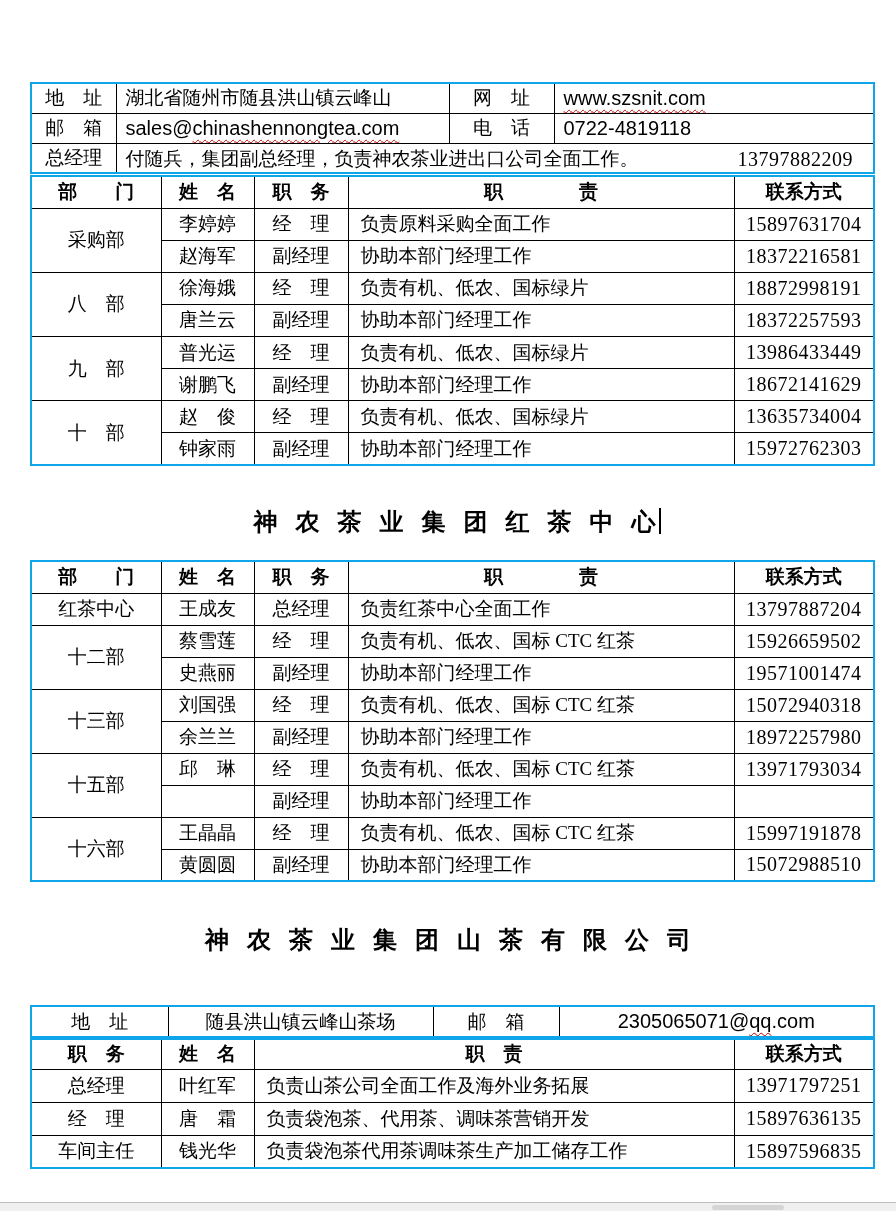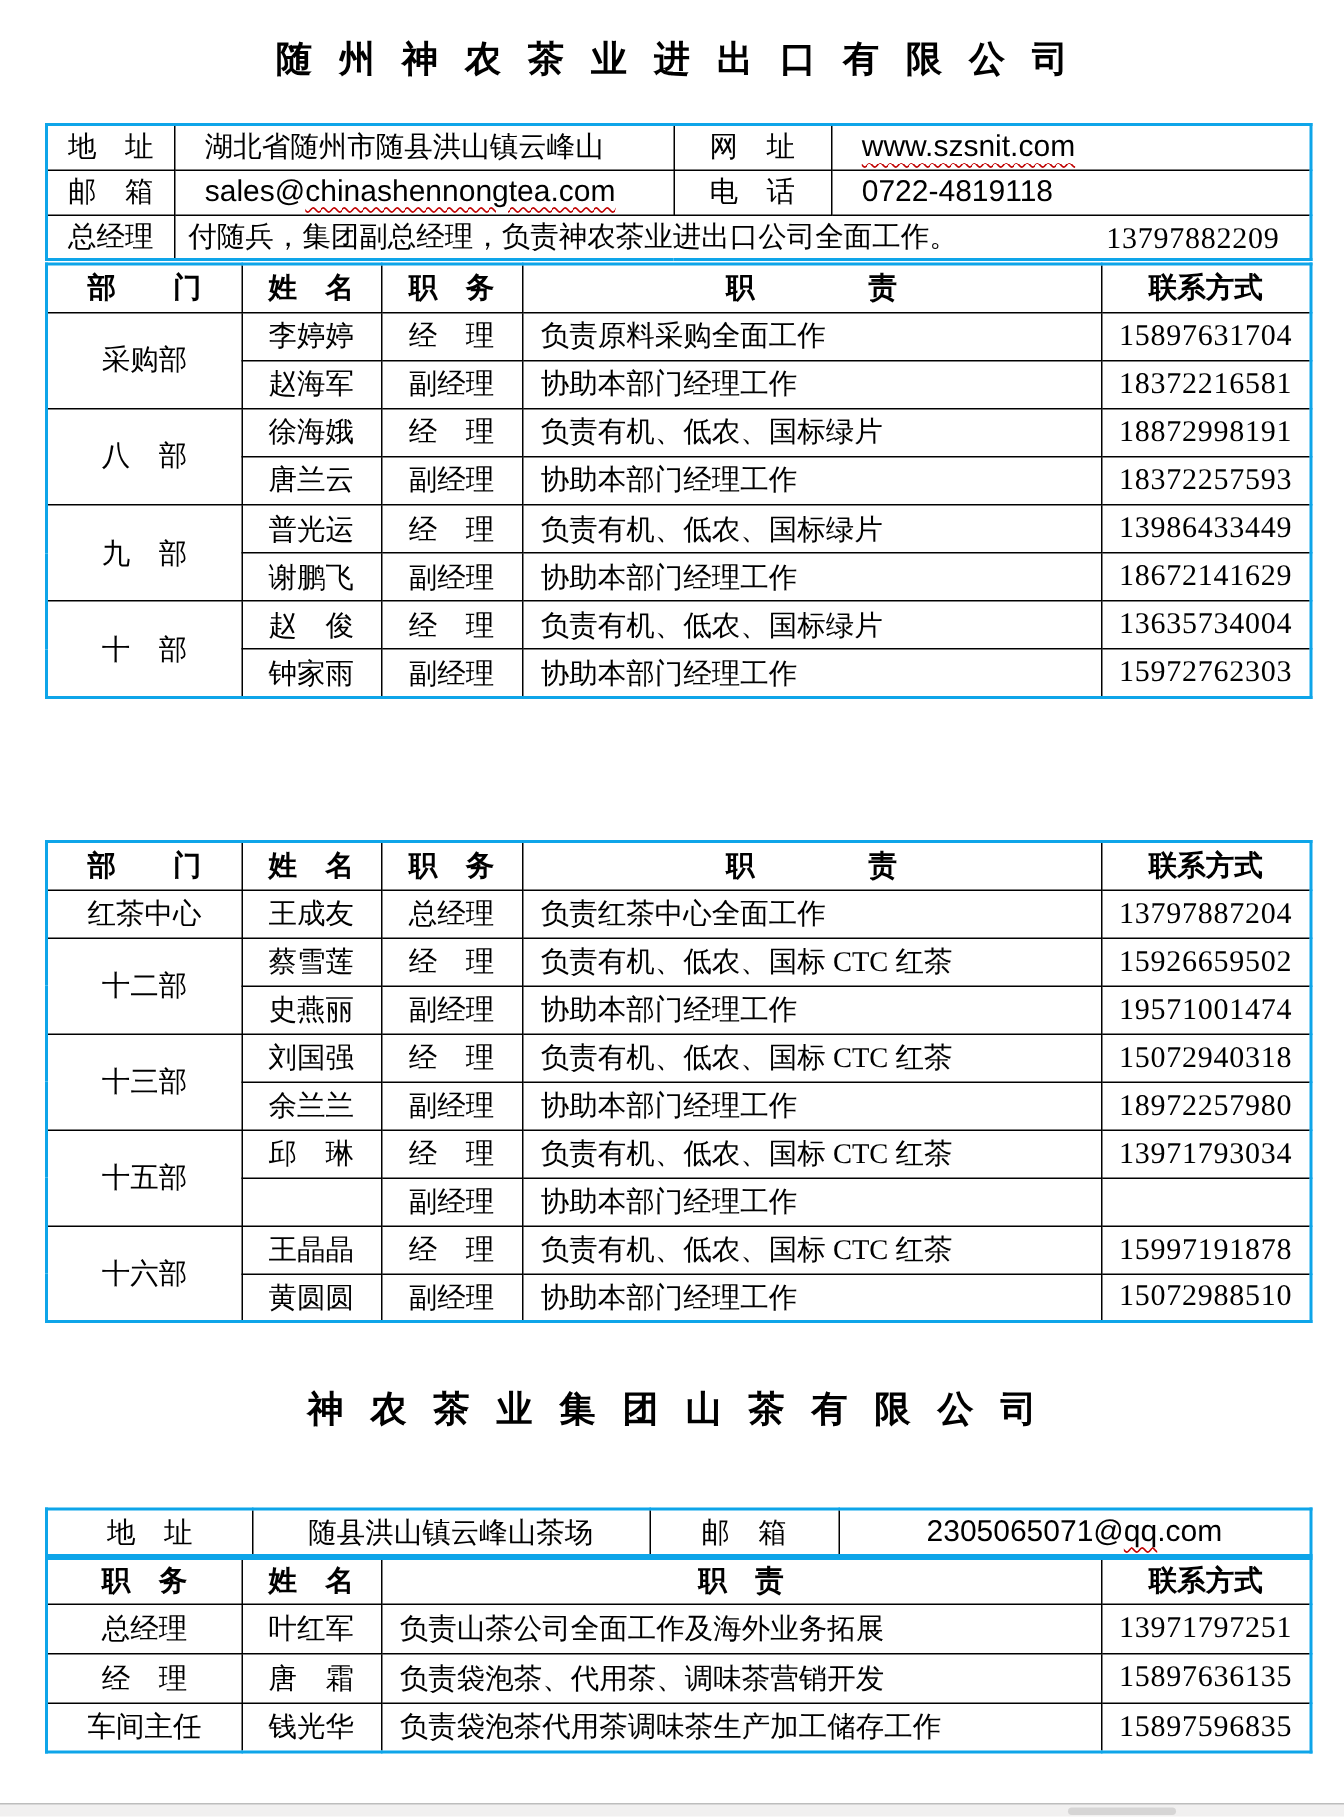--- a/index.html
+++ b/index.html
@@ -33,21 +33,21 @@
   #tableC { top:560px; height:318px; }
   #tableDinfo { top:1005px; height:33px; border-bottom-width:2px; }
   #tableD { top:1038px; height:130px; }
   #tableB thead tr, #tableC thead tr { height:32px; }
   #tableB tbody tr, #tableC tbody tr { height:32px; }
   #tableD thead tr { height:30px; }
   #tableD tbody tr { height:33px; }
 
   .hd { font-weight:bold; text-align:center;margin-top:39px; }
   .lbl { text-align:center; }
-  .val { text-align:left; padding-left:20px; }
+  .val { text-align:left; padding-left:9px; }
   .cc { text-align:center; }
   .c-duty { text-align:left; padding-left:12px; }
   .c-phone, .num {
     text-align:center; font-size:20px;
     font-family:"Liberation Serif","DejaVu Serif",serif;
     letter-spacing:0.5px;
   }
   .sans { font-family:"Liberation Sans","DejaVu Sans",sans-serif; font-size:20px; }
   .spell { text-decoration:underline; text-decoration-style:wavy;
     text-decoration-color:#c00000; text-decoration-thickness:1px;
@@ -60,21 +60,20 @@
   .hscrollbar { position:absolute; left:0; top:1202px; width:896px; height:9px;
     background:#f1f0f0; border-top:1px solid #bdbdbd; }
   .hthumb { position:absolute; left:712px; top:2px; width:72px; height:5px;
     background:#d6d5d5; border-radius:3px; }
 </style>
 </head>
 <body>
 
 <div class="page">
 
-  <div class="doc-title" id="title1">随州神农茶业进出口有限公司</div>
 
   <table id="tableA">
     <colgroup>
         <col style="width:85px">
         <col style="width:333px">
         <col style="width:105px">
         <col style="width:320px">
       </colgroup>
     <tbody>
         <tr>
@@ -165,20 +164,21 @@
         </tr>
         <tr>
           <td class="cc">钟家雨</td>
           <td class="cc">副经理</td>
           <td class="c-duty">协助本部门经理工作</td>
           <td class="c-phone">15972762303</td>
         </tr>
       </tbody>
   </table>
 
+  <div class="doc-title" id="title2"><span>神农茶业集团红茶中心</span><span class="cursor"></span></div>
 
   <table id="tableC">
     <colgroup>
         <col style="width:130px">
         <col style="width:93px">
         <col style="width:94px">
         <col style="width:386px">
         <col style="width:140px">
       </colgroup>
     <thead>

